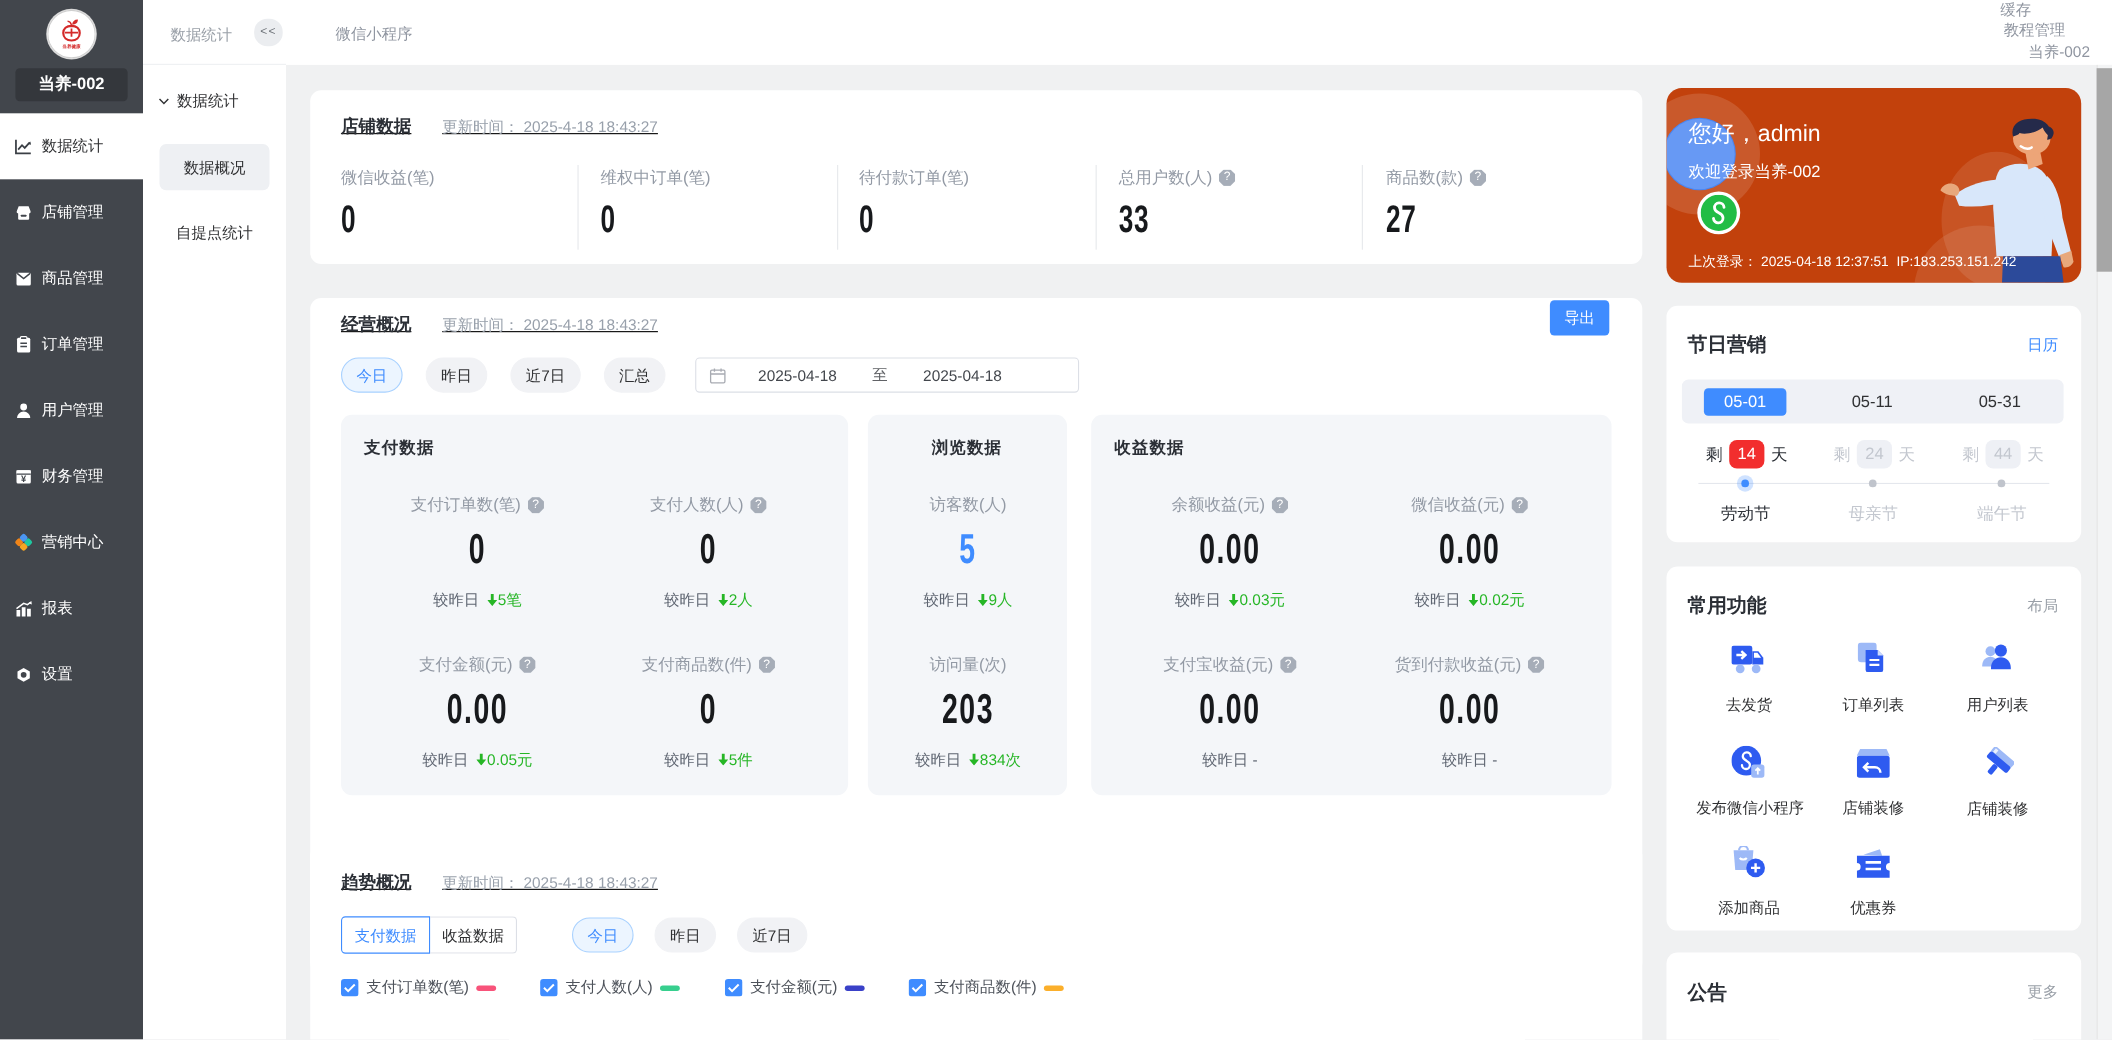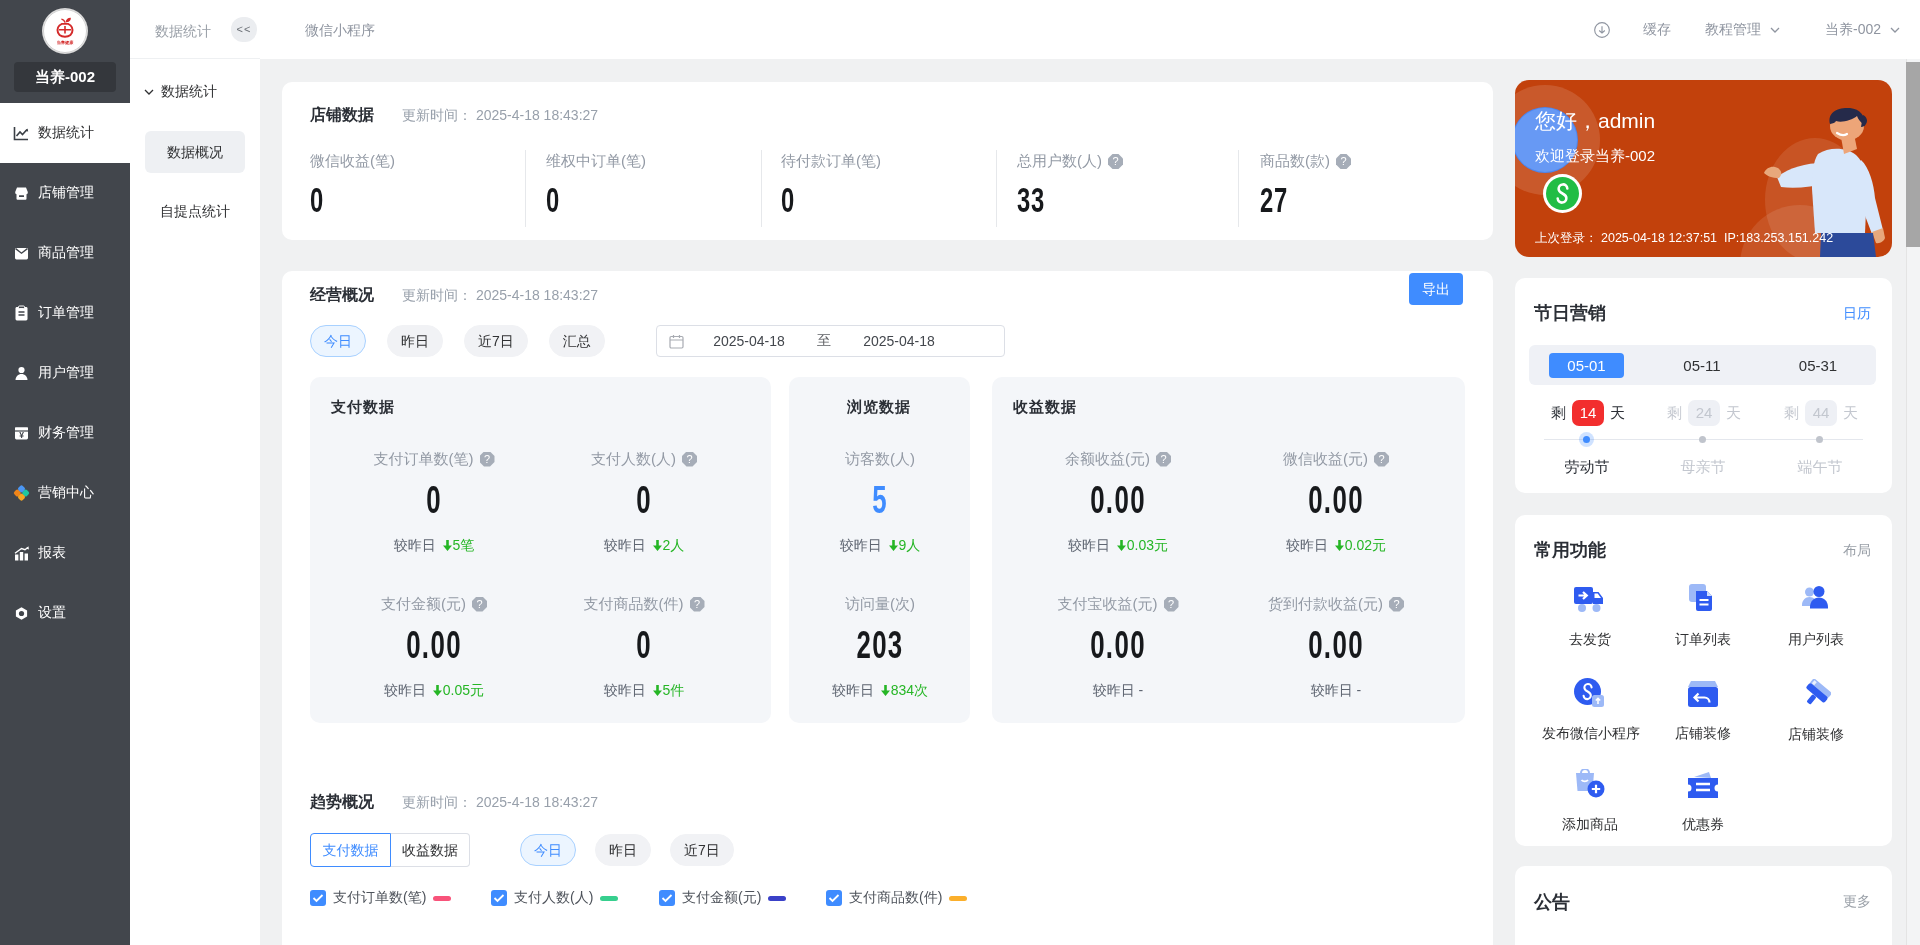--- a/index.html
+++ b/index.html
@@ -18,29 +18,29 @@
 #submenu .hd{height:59px;border-bottom:1px solid #eef0f2;position:relative;}
 #submenu .hd .t{position:absolute;left:25px;top:23px;font-size:14px;color:#9aa0a8;}
 #submenu .hd .col{position:absolute;right:3px;top:17px;width:26px;height:25px;background:#ebedf0;border-radius:12px;color:#6b7076;font-size:11px;text-align:center;line-height:25px;letter-spacing:1px;}
 .sm1{position:absolute;left:13px;top:83px;font-size:14px;color:#303133;display:flex;align-items:center;}
 .sm1 svg{margin-right:6px;}
 .sm2{position:absolute;left:15px;width:100px;height:42px;border-radius:6px;font-size:14px;color:#303133;text-align:center;line-height:42px;}
 .sm2.on{background:#eef0f3;}
 
 #topbar{position:absolute;left:260px;top:0;width:1660px;height:59px;background:#fff;}
 #topbar .tab{position:absolute;left:45px;top:22px;font-size:14px;color:#8f95a0;}
-#topbar .right{position:absolute;right:40px;top:0;height:59px;display:flex;align-items:center;color:#8f95a0;font-size:14px;}
+#topbar .right{position:absolute;right:40px;top:0;height:59px;display:flex;align-items:center;color:#8f95a0;font-size:14px;flex-direction:column;}
 
 .card{position:absolute;background:#fff;border-radius:10px;}
 #card1{left:282px;top:82px;width:1211px;height:158px;}
 #card2{left:282px;top:271px;width:1211px;height:614px;}
 #card3{left:282px;top:768px;width:1211px;height:300px;}
 .ctitle{font-size:16px;font-weight:700;color:#2b2f36;}
 .utime{font-size:14px;color:#98a0ab;margin-left:28px;}
-.crow{display:flex;align-items:baseline;}
+.crow{display:flex;align-items:baseline;text-decoration:underline;}
 
 .c1col{position:absolute;top:70px;}
 .slabel{font-size:15px;color:#939aa5;display:flex;align-items:center;}
 .sval{position:absolute;font-size:35px;font-weight:700;color:#17191c;top:100px;line-height:35px;transform:scaleX(.68);transform-origin:left;letter-spacing:1px;}
 .c1div{position:absolute;top:68px;width:1px;height:77px;background:#e6e8eb;}
 .q{display:inline-block;width:15px;height:15px;clip-path:polygon(30% 0,70% 0,100% 30%,100% 70%,70% 100%,30% 100%,0 70%,0 30%);background:#a6adb8;color:#fff;font-size:11px;line-height:15px;text-align:center;margin-left:6px;font-weight:400;flex:0 0 15px;}
 
 .pill{display:inline-block;height:32px;line-height:30px;padding:0 13px;border-radius:16px;font-size:14px;background:#f1f2f5;color:#303133;border:1px solid #f1f2f5;}
 .pill.on{background:#ecf5ff;border-color:#a8d1ff;color:#3f8cff;}
 .btn-blue{background:#3f8cff;color:#fff;border-radius:4px;font-size:14px;text-align:center;}
@@ -248,21 +248,21 @@
       <span class="ctitle">经营概况</span>
       <span class="utime">更新时间： 2025-4-18 18:43:27</span>
     </div>
   <div class="abs btn-blue" style="right:30px;top:2px;width:54px;height:32px;line-height:32px;">导出</div>
   <div class="abs" style="left:28px;top:54px;display:flex;gap:21px;">
     <span class="pill on">今日</span>
     <span class="pill">昨日</span>
     <span class="pill">近7日</span>
     <span class="pill">汇总</span>
   </div>
-  <div class="abs" style="left:350px;top:54px;width:349px;height:32px;border:1px solid #dcdfe6;border-radius:4px;display:flex;align-items:center;color:#43474d;font-size:14px;margin-left:24px;">
+  <div class="abs" style="left:350px;top:54px;width:349px;height:32px;border:1px solid #dcdfe6;border-radius:4px;display:flex;align-items:center;color:#43474d;font-size:14px;">
     <svg width="15" height="15" viewBox="0 0 15 15" style="margin:0 10px 0 12px;">
         <rect x="1" y="2.5" width="13" height="11.5" rx="1.2" fill="none" stroke="#a8abb2" stroke-width="1.2"></rect>
         <path d="M1 6h13M4.5 1v3M10.5 1v3" stroke="#a8abb2" stroke-width="1.2"></path>
       </svg>
     <span style="width:110px;text-align:center;">2025-04-18</span>
     <span style="width:40px;text-align:center;color:#606266;">至</span>
     <span style="width:110px;text-align:center;">2025-04-18</span>
   </div>
 
   <div class="subcard" style="left:28px;width:461px;">

